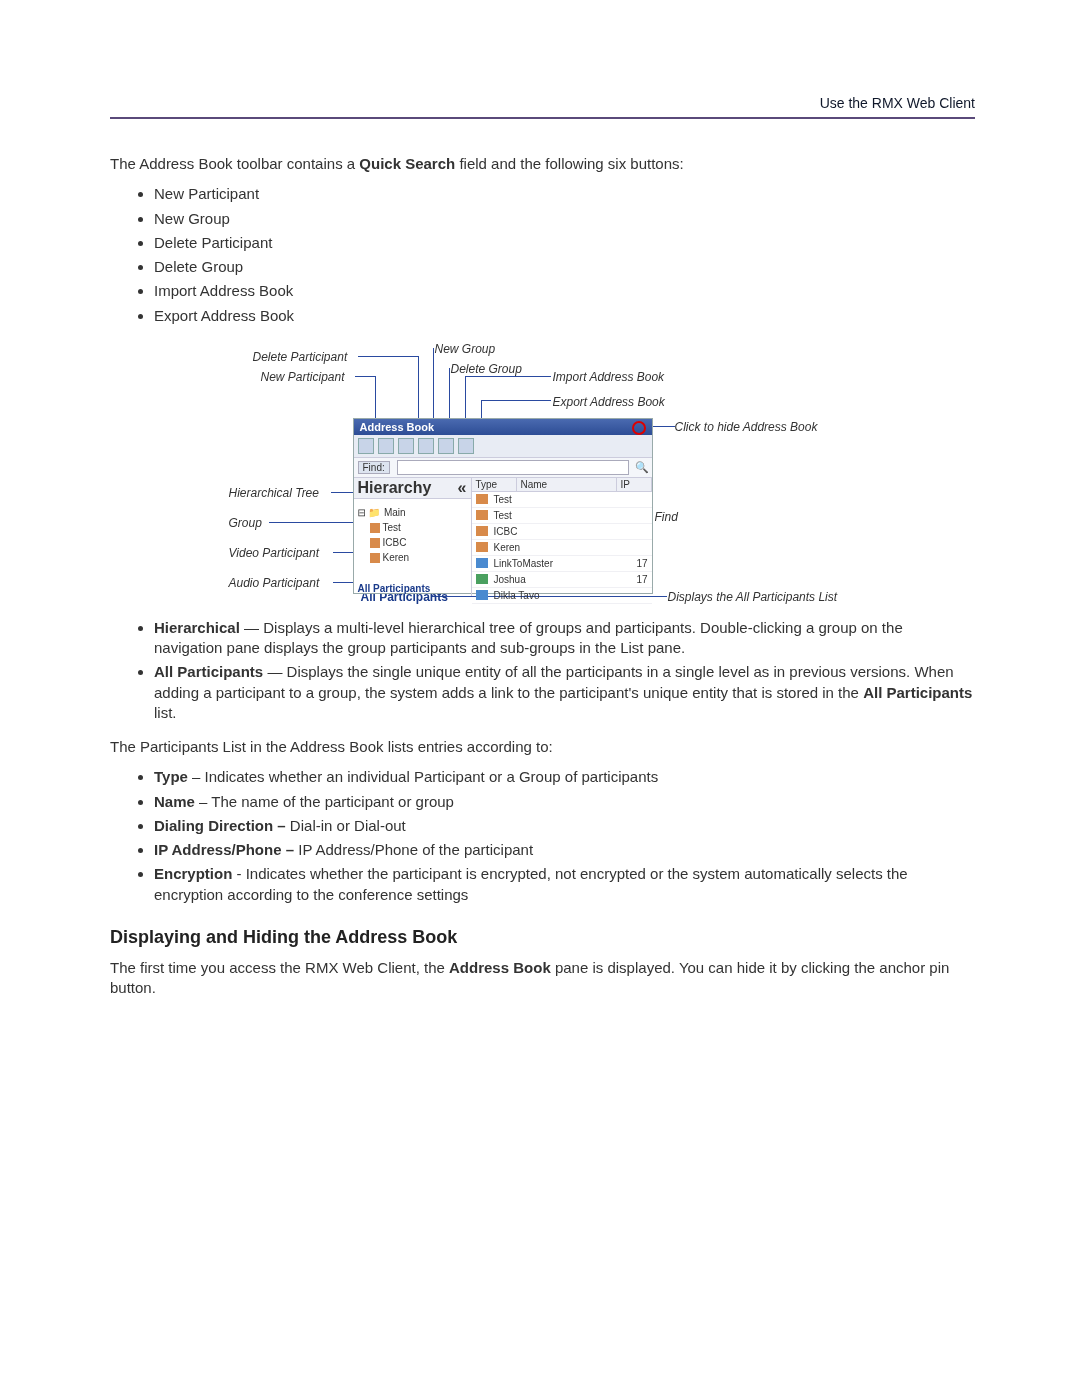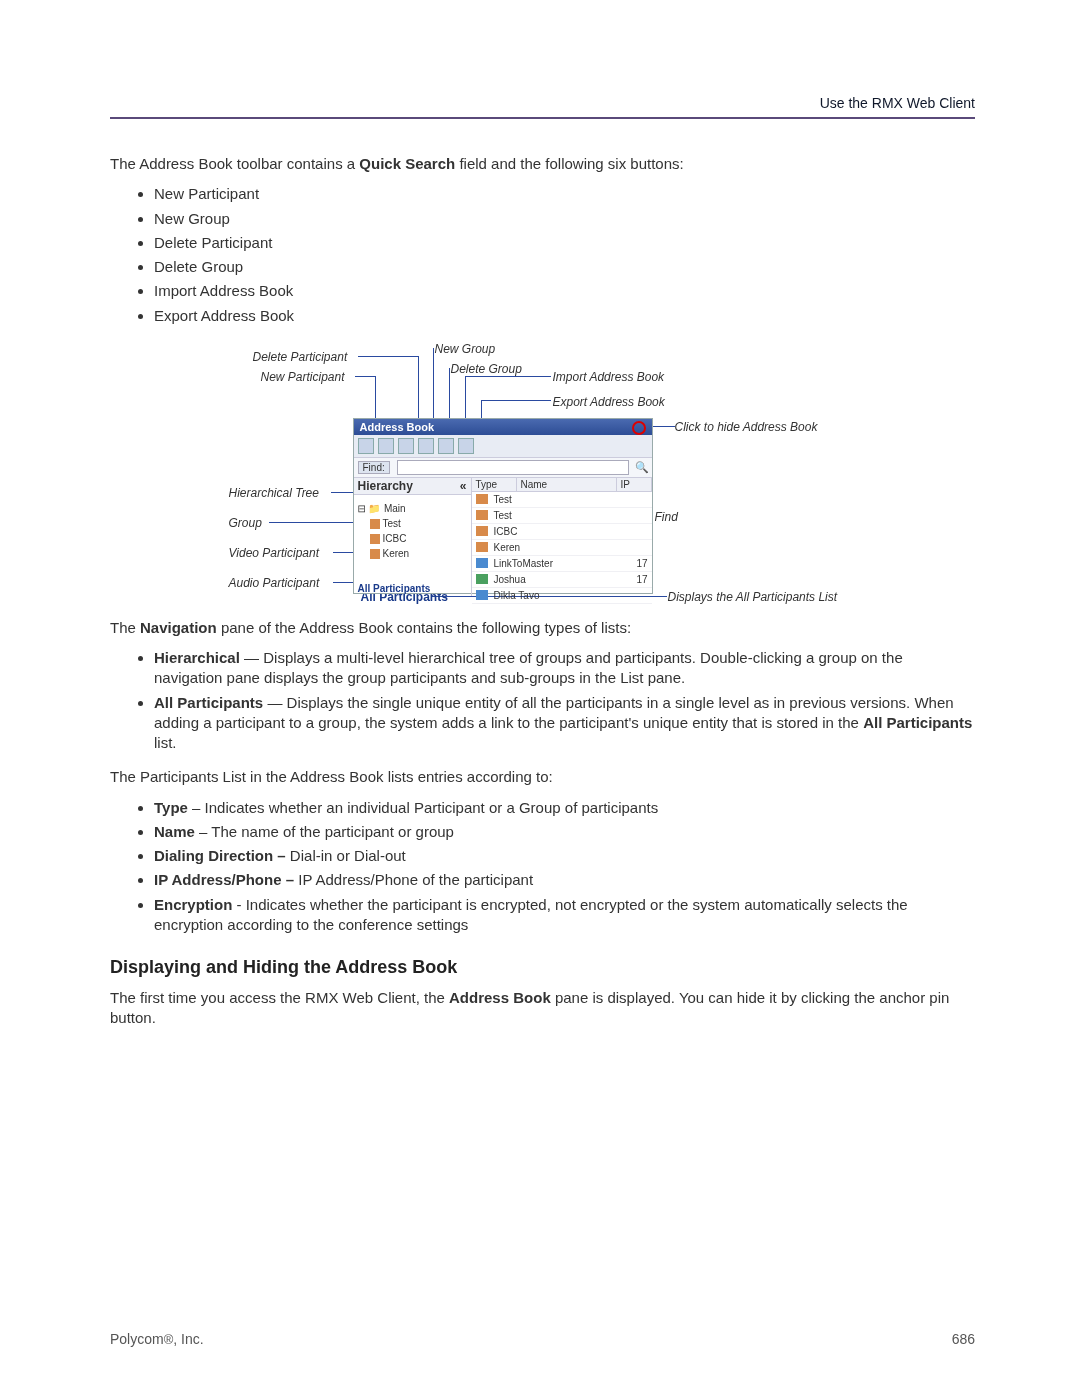--- a/index.html
+++ b/index.html
@@ -138,21 +138,21 @@
   }
   .navcol {
     width: 118px;
     border-right: 1px solid #ccd;
     box-sizing: border-box;
     font-size: 10px;
   }
   .navhdr, .listhdr {
     background: #eef0f6;
     border-bottom: 1px solid #ccd;
-    font-size: 12px;
+    font-size: 16px;
     font-weight: bold;
     padding: 1px 4px;
   }
   .tree {
     padding: 6px 4px;
     line-height: 15px;
   }
   .tree .indent1 { padding-left: 12px; }
   .tree .tico {
     display: inline-block;
@@ -346,25 +346,20 @@
           <div class="listrow">
               <span class="ico vp"></span>
               <span class="nm">Dikla Tavo</span>
               <span class="ip"></span>
             </div>
         </div>
       </div>
     </div>
   </div>
 
-  <p>
-    <span>The </span>
-    <span class="b">Navigation</span>
-    <span> pane of the Address Book contains the following types of lists:</span>
-  </p>
 
   <ul>
     <li>
       <span class="b">Hierarchical</span>
       <span> — Displays a multi-level hierarchical tree of groups and participants. Double-clicking a group on the navigation pane displays the group participants and sub-groups in the List pane.</span>
     </li>
     <li>
       <span class="b">All Participants</span>
       <span> — Displays the single unique entity of all the participants in a single level as in previous versions. When adding a participant to a group, the system adds a link to the participant's unique entity that is stored in the </span>
       <span class="b">All Participants</span>
@@ -383,19 +378,13 @@
   </ul>
 
   <h3 class="section">Displaying and Hiding the Address Book</h3>
 
   <p>
     <span>The first time you access the RMX Web Client, the </span>
     <span class="b">Address Book</span>
     <span> pane is displayed. You can hide it by clicking the anchor pin button.</span>
   </p>
 
-  <div class="footer">
-    <span>
-      <span>Polycom</span><span class="regmark">®</span><span>, Inc.</span>
-    </span>
-    <span>686</span>
-  </div>
 </div>
 
 </body></html>

